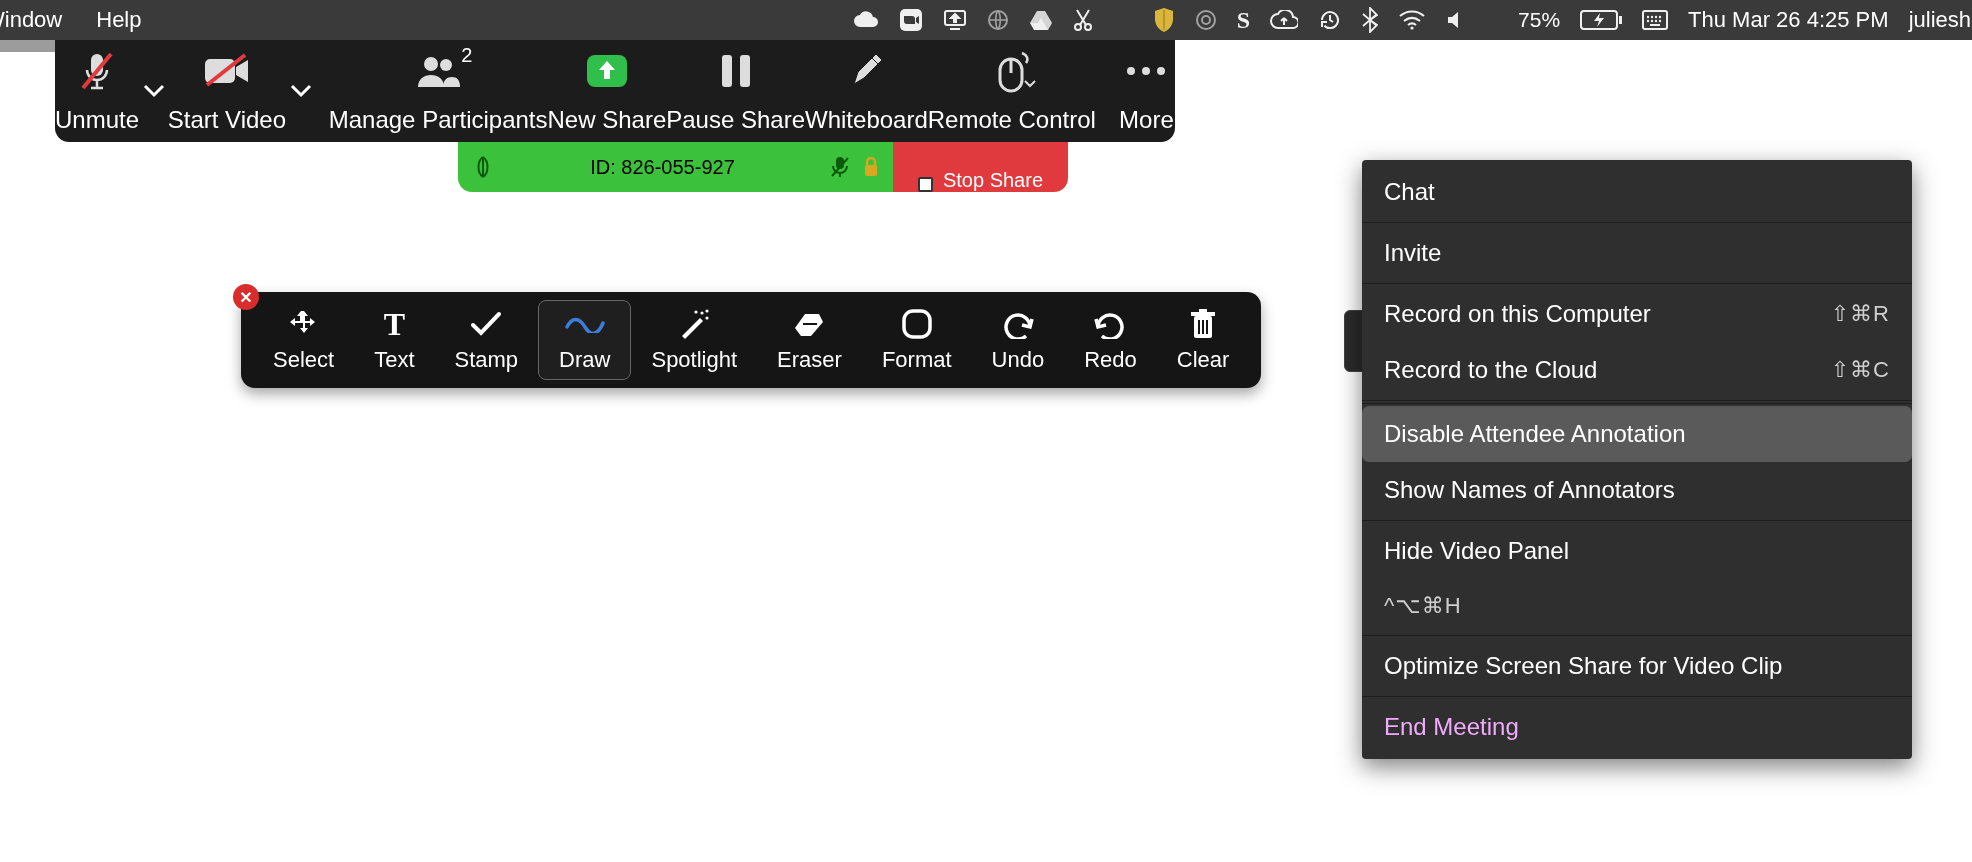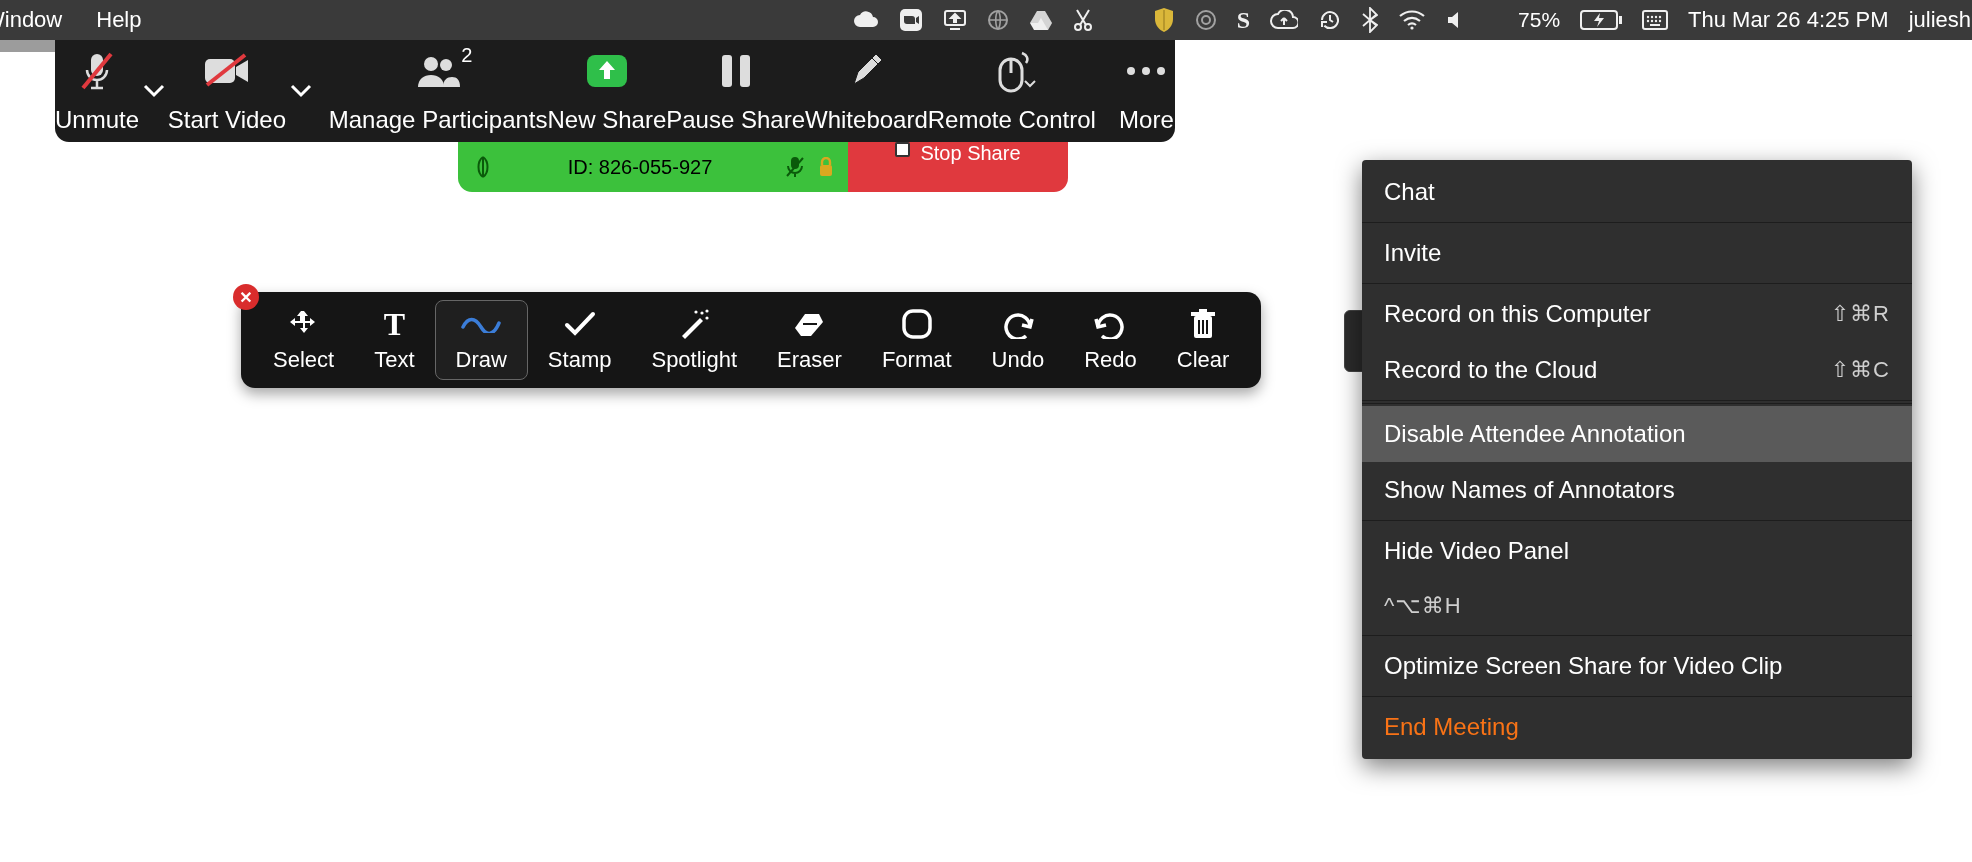--- a/index.html
+++ b/index.html
@@ -86,23 +86,23 @@
     background: #3cc13c;
     flex: 1;
     display: flex;
     align-items: center;
     padding: 0 14px;
     gap: 14px;
   }
   .share-id .idtxt { flex: 1; text-align: center; color: #000; font-weight: 500; }
   .share-stop {
     background: #e0393e;
-    width: 220px;
-    display: flex;
-    align-items: flex-start;
+    width: 175px;
+    display: flex;
+    align-items: flex-end;
     justify-content: center;
     gap: 10px;
   }
   .stop-square { width: 15px; height: 15px; background: #fff; border: 2px solid #333; border-radius: 2px; }
 
   
   .anno-toolbar {
     position: absolute;
     top: 292px;
     left: 241px;
@@ -156,22 +156,22 @@
     box-shadow: 0 8px 24px rgba(0,0,0,.5);
     font-size: 24px;
     padding: 4px 0;
   }
   .mm-item {
     display: flex;
     align-items: center;
     padding: 14px 22px;
     justify-content: space-between;
   }
-  .mm-item.hovered { background: #5a5a5a; }
-  .mm-item.danger { color: #f97316; }
+  .mm-item.hovered { background: #5a5a5a; border-radius: 7px; }
+  .mm-item.danger { color: #f0abfc; }
   .mm-sep { height: 1px; background: #1d1d1d; margin: 2px 0; }
   .mm-shortcut { color: #cfcfcf; font-size: 22px; letter-spacing: 1px; }
 
   svg { display:block; }
   .chev svg { stroke:#fff; }
 </style>
 </head>
 <body>
 
 <div class="mac-menubar">
@@ -449,36 +449,36 @@
         </svg>
       </span>
     <span>Select</span>
   </div>
 
   <div class="anno-item">
     <span class="anno-icon" style="font-family:Georgia,serif;font-size:32px;font-weight:bold">T</span>
     <span>Text</span>
   </div>
 
+  <div class="anno-item">
+    <span class="anno-icon">
+        <svg width="32" height="26" viewBox="0 0 32 26">
+          <path d="M3 14l8 8L29 3" fill="none" stroke="#fff" stroke-width="4" stroke-linecap="round"></path>
+        </svg>
+      </span>
+    <span>Stamp</span>
+  </div>
+
   <div class="anno-item active">
     <span class="anno-icon">
         <svg width="40" height="18" viewBox="0 0 40 18">
           <path d="M2 12c5-10 12-10 18 0s13 8 18-4" fill="none" stroke="#3b7dd8" stroke-width="3.5" stroke-linecap="round"></path>
         </svg>
       </span>
     <span>Draw</span>
-  </div>
-
-  <div class="anno-item">
-    <span class="anno-icon">
-        <svg width="32" height="26" viewBox="0 0 32 26">
-          <path d="M3 14l8 8L29 3" fill="none" stroke="#fff" stroke-width="4" stroke-linecap="round"></path>
-        </svg>
-      </span>
-    <span>Stamp</span>
   </div>
 
   <div class="anno-item">
     <span class="anno-icon">
         <svg width="32" height="32" viewBox="0 0 32 32">
           <path d="M4 28L22 10l3 3L7 31z" fill="#fff"></path>
           <circle cx="24" cy="5" r="1.6" fill="#fff"></circle>
           <circle cx="29" cy="10" r="1.6" fill="#fff"></circle>
           <circle cx="18" cy="4" r="1.6" fill="#fff"></circle>
           <circle cx="29" cy="3" r="1.6" fill="#fff"></circle>

